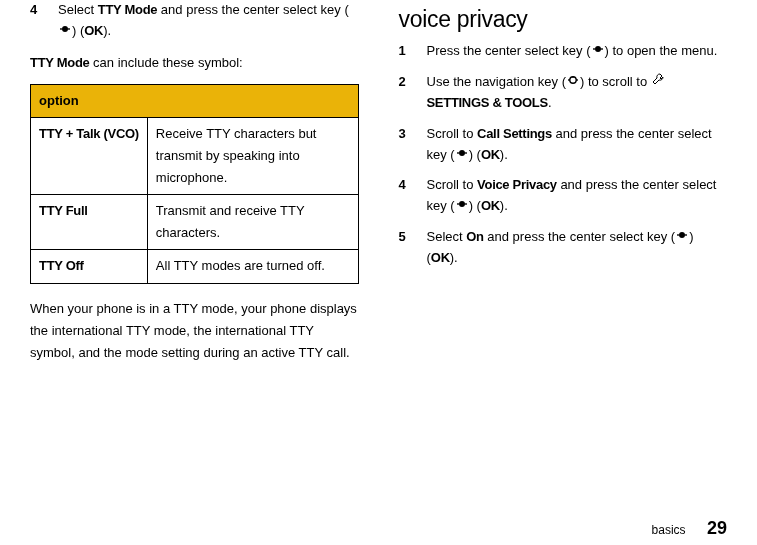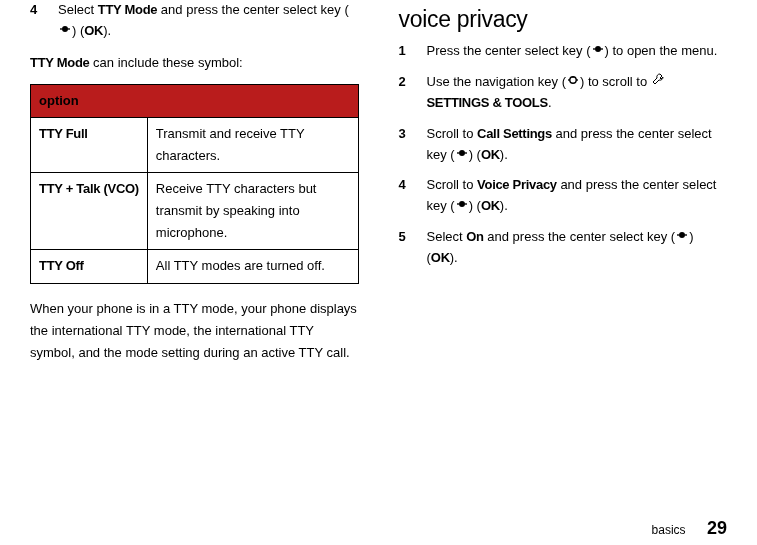--- a/index.html
+++ b/index.html
@@ -62,21 +62,21 @@
       margin-bottom: 14px;
     }
     th, td {
       border: 1px solid #000;
       padding: 5px 8px;
       text-align: left;
       vertical-align: top;
       line-height: 1.7;
     }
     th {
-      background: #b91c1c;
+      background: #eab308;
       font-weight: bold;
     }
     td.label {
       font-weight: bold;
       font-family: 'Arial Narrow', Arial, sans-serif;
       white-space: nowrap;
       letter-spacing: -0.3px;
       width: 30%;
     }
     .icon-key {
@@ -115,26 +115,26 @@
     <p class="para">
       <span class="bold-narrow">TTY Mode</span><span> can include these symbol:</span>
     </p>
 
     <table>
       <tbody>
           <tr>
         <th colspan="2">option</th>
       </tr>
       <tr>
+        <td class="label">TTY + Talk (VCO)</td>
+        <td>Receive TTY characters but transmit by speaking into microphone.</td>
+      </tr>
+      <tr>
         <td class="label">TTY Full</td>
         <td>Transmit and receive TTY characters.</td>
-      </tr>
-      <tr>
-        <td class="label">TTY + Talk (VCO)</td>
-        <td>Receive TTY characters but transmit by speaking into microphone.</td>
       </tr>
       <tr>
         <td class="label">TTY Off</td>
         <td>All TTY modes are turned off.</td>
       </tr>
     </tbody>
       </table>
 
     <p class="para">When your phone is in a TTY mode, your phone displays the international TTY mode, the international TTY symbol, and the mode setting during an active TTY call.</p>
   </div>

